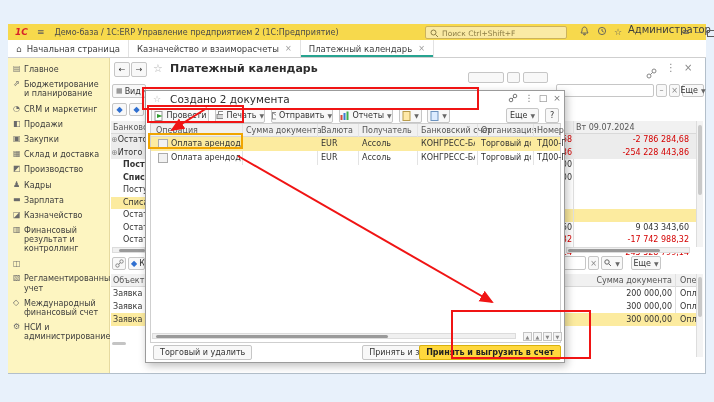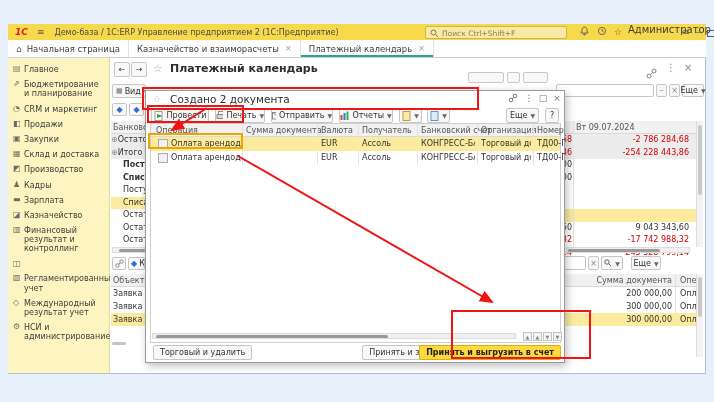--- a/index.html
+++ b/index.html
@@ -159,21 +159,21 @@
       </div>
     <div class="side-item">
         <span class="ic">◫</span>
       </div>
     <div class="side-item">
         <span class="ic">▧</span>
         <span>Регламентированный учет</span>
       </div>
     <div class="side-item">
         <span class="ic">◇</span>
-        <span>Международный результат учет</span>
+        <span>Международный финансовый счет</span>
       </div>
     <div class="side-item">
         <span class="ic">⚙</span>
         <span>НСИ и администрирование</span>
       </div>
   </div>
 
   <div class="abs btn" style="left:114px;top:62px;width:16px;height:15px">←</div>
   <div class="abs btn" style="left:131px;top:62px;width:16px;height:15px">→</div>
   <div class="abs" style="left:153px;top:62px;font-size:11px;color:#b5b5b5">☆</div>

